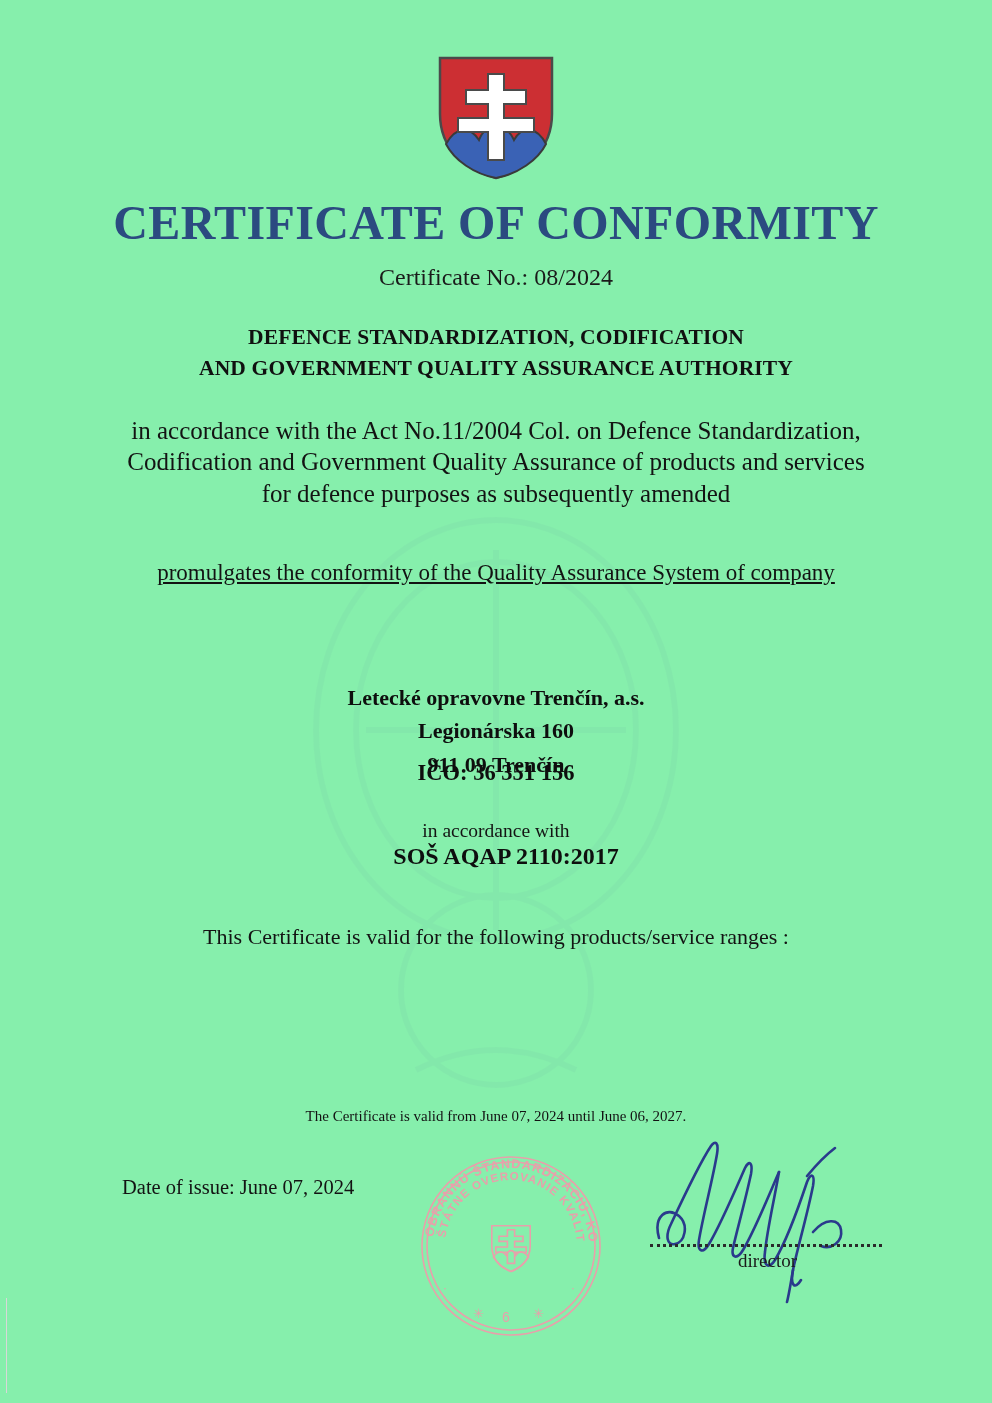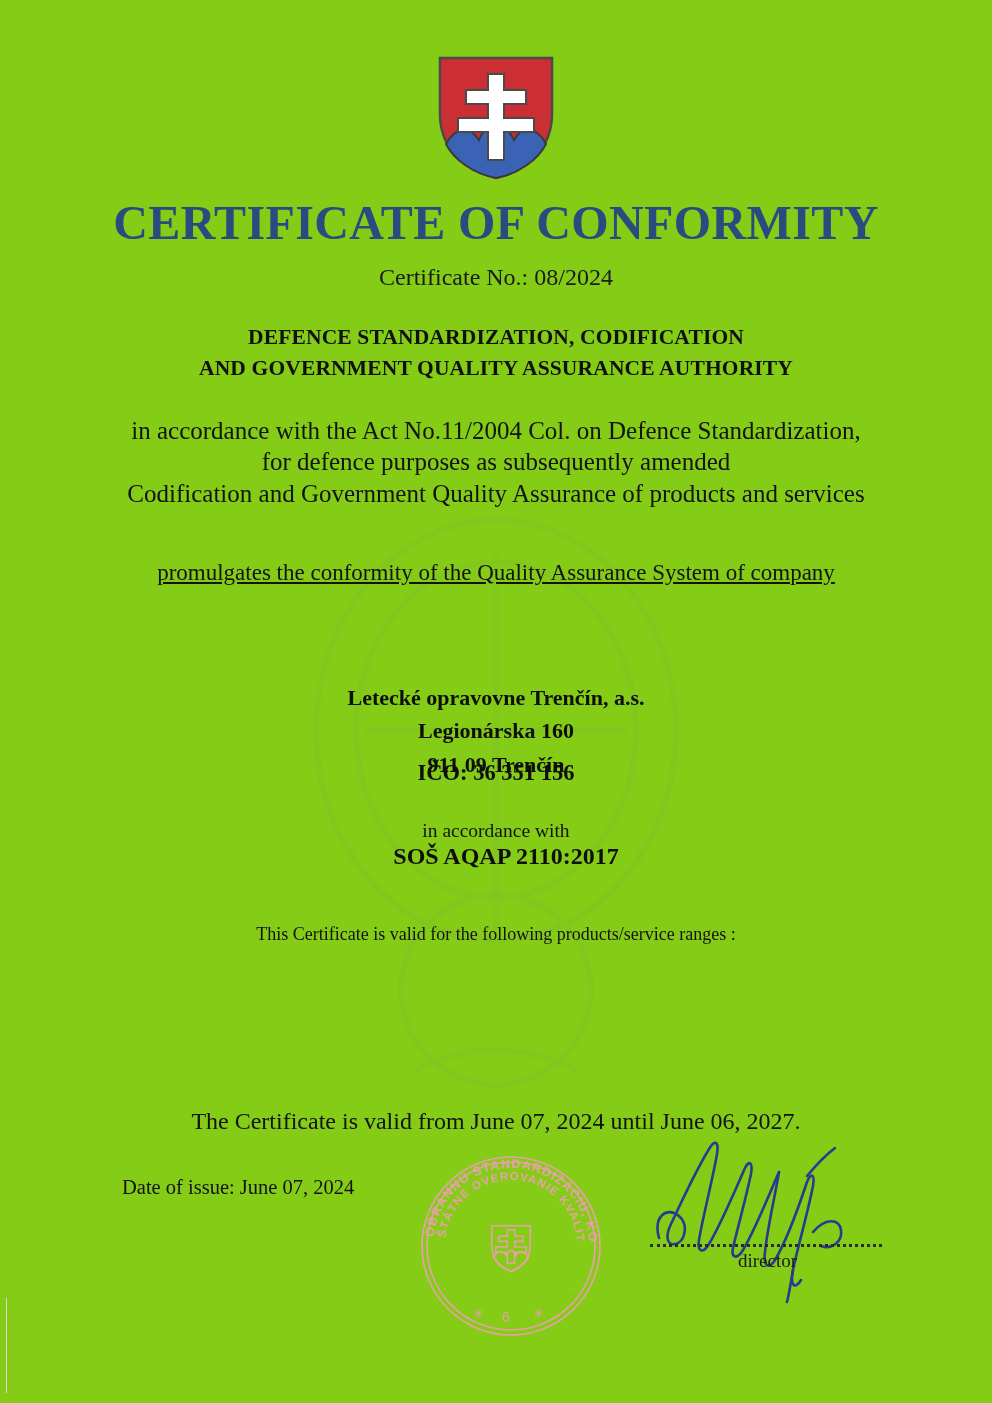--- a/index.html
+++ b/index.html
@@ -9,21 +9,21 @@
     background: #ffffff;
   }
   body {
     font-family: "Liberation Serif", "DejaVu Serif", serif;
     color: #111111;
   }
   #page {
     position: relative;
     width: 992px;
     height: 1403px;
-    background: #84cc16;
+    background: #86efac;
     overflow: hidden;
   }
   
   #scan-edge {
     position: absolute;
     left: 6px;
     top: 1298px;
     width: 1px;
     height: 95px;
     background: #d8d8d8;
@@ -113,33 +113,33 @@
   }
   #standard {
     top: 843px;
     font-size: 24px;
     font-weight: bold;
     color: #0e0e0e;
     padding-left: 20px;
   }
   #valid-for {
     top: 924px;
-    font-size: 18px;
+    font-size: 22px;
     color: #131313;
   }
   #scope {
     top: 976px;
     font-size: 22px;
     font-weight: bold;
     line-height: 1.42;
     color: #0e0e0e;
   }
   #validity {
     top: 1108px;
-    font-size: 24px;
+    font-size: 15px;
     color: #131313;
   }
   #issue-date {
     position: absolute;
     left: 122px;
     top: 1176px;
     font-size: 20.5px;
     color: #131313;
     text-align: right;
   }
@@ -220,22 +220,22 @@
 
   <div class="band" id="cert-no">Certificate No.: 08/2024</div>
 
   <div class="band" id="authority">
     <div>DEFENCE STANDARDIZATION, CODIFICATION</div>
     <div>AND GOVERNMENT QUALITY ASSURANCE AUTHORITY</div>
   </div>
 
   <div class="band" id="act">
     <div>in accordance with the Act No.11/2004 Col.  on Defence Standardization,</div>
+    <div>Codification and Government Quality Assurance of products and services</div>
     <div>for defence purposes as subsequently amended</div>
-    <div>Codification and Government Quality Assurance of products and services</div>
   </div>
 
   <div class="band" id="promulgates">promulgates the conformity of the Quality Assurance System of company</div>
 
   <div class="band" id="company">
     <div>Letecké opravovne Trenčín, a.s.</div>
     <div>Legionárska 160</div>
     <div>911 09 Trenčín</div>
   </div>
 

